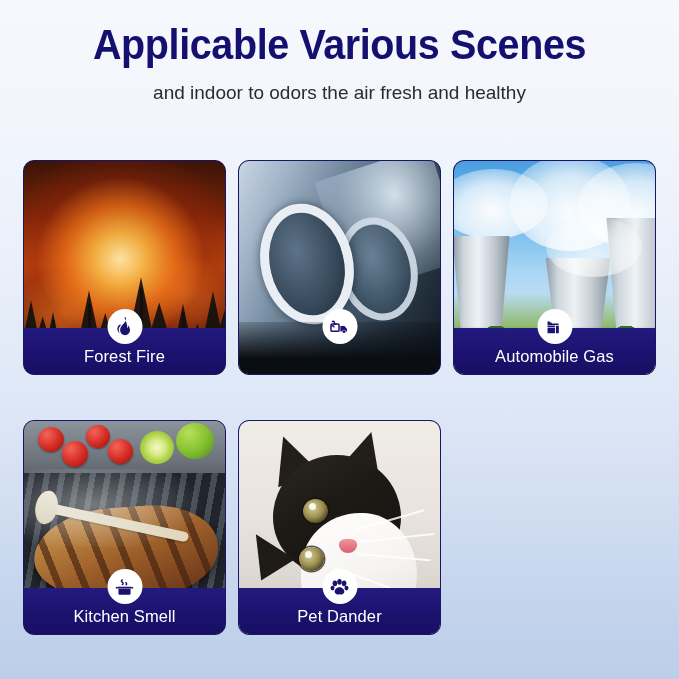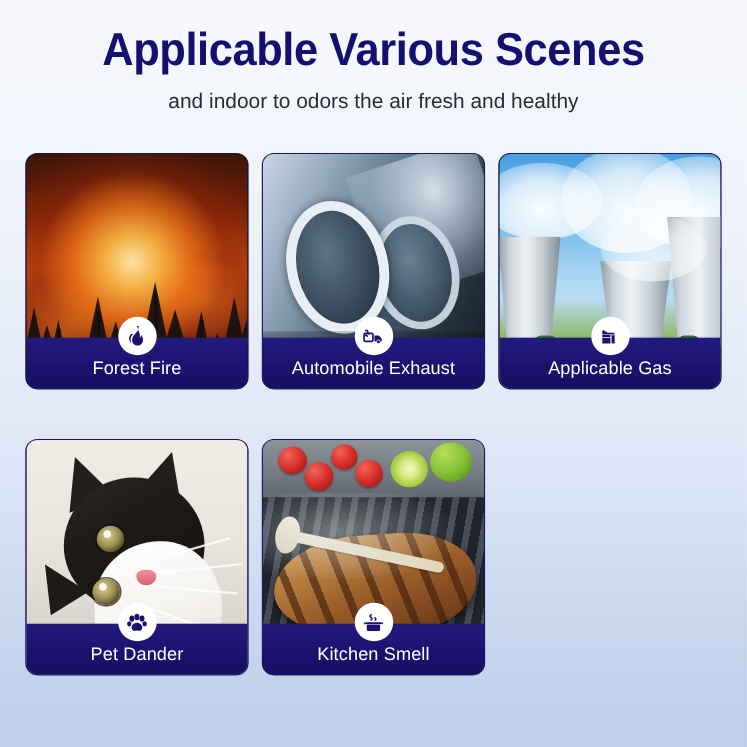--- a/index.html
+++ b/index.html
@@ -56,21 +56,21 @@
     font-weight: normal;
   }
   .subtitle span {
     display: block;
   }
 
   
   .grid {
     position: absolute;
     left: 23px;
-    top: 139px;
+    top: 160px;
     width: 633px;
     display: grid;
     grid-template-columns: repeat(3, 203px);
     grid-template-rows: repeat(2, 215px);
     column-gap: 12px;
     row-gap: 45px;
   }
 
   .card {
     position: relative;
@@ -502,23 +502,20 @@
       </div>
       <div class="badge">
         <svg width="23" height="23" viewBox="0 0 24 24" aria-hidden="true">
           <path fill="#1b1270" d="M12.4 11.4h4.3l2.6 3.1v2.6h-1.3a1.8 1.8 0 0 0-3.6 0h-2v-5.7z"></path>
           <circle fill="#1b1270" cx="16.2" cy="17.4" r="1.5"></circle>
           <path fill="none" stroke="#1b1270" stroke-width="1.5" d="M3.6 7.1c1.4-1.2 2.9-.2 2.4 1.1-.4 1.2 1 2 2.1 1.1"></path>
           <path fill="none" stroke="#1b1270" stroke-width="1.5" d="M3.2 11.6c1.5-1.1 2.9 0 2.3 1.3"></path>
           <rect fill="none" stroke="#1b1270" stroke-width="1.6" x="2.6" y="9.4" width="8.4" height="7.6" rx="1.2"></rect>
         </svg>
       </div>
-      <div class="labelbar">
-        <span class="label-text">Automobile Exhaust</span>
-      </div>
     </div>
 
     <div class="card">
       <div class="photo ph-industry">
         <div class="steam st1"></div>
         <div class="steam st2"></div>
         <div class="steam st3"></div>
         <div class="tower tw1"></div>
         <div class="tower tw2"></div>
         <div class="tower tw3"></div>
@@ -528,24 +525,53 @@
       </div>
       <div class="badge">
         <svg width="22" height="22" viewBox="0 0 24 24" aria-hidden="true">
           <path fill="#1b1270" d="M4.4 6.3c1.4-1.3 3-.3 2.6 1 .9-.6 2.1-.2 2.3.8h7.1v1.8H4.4z"></path>
           <rect fill="#1b1270" x="13.6" y="10.6" width="3.1" height="8.2"></rect>
           <path fill="#1b1270" d="M4.4 13.2h8.1v5.6H4.4z"></path>
           <rect fill="#1b1270" x="4.4" y="10.4" width="8.1" height="2"></rect>
         </svg>
       </div>
       <div class="labelbar">
-        <span class="label-text">Applicable Gas</span>
+        <span class="label-text">Automobile Gas</span>
       </div>
     </div>
 
+
+    <div class="card">
+      <div class="photo ph-kitchen">
+        <div class="ktop"></div>
+        <div class="tomato tm1"></div>
+        <div class="tomato tm2"></div>
+        <div class="tomato tm3"></div>
+        <div class="tomato tm4"></div>
+        <div class="lime-half"></div>
+        <div class="lime-whole"></div>
+        <div class="pan"></div>
+        <div class="steak"></div>
+        <div class="tbone"></div>
+        <div class="ksteam"></div>
+      </div>
+      <div class="badge">
+        <svg width="22" height="22" viewBox="0 0 24 24" aria-hidden="true">
+          <path fill="#1b1270" d="M4.2 11.6h15.6v1.9H4.2z"></path>
+          <path fill="#1b1270" d="M5.4 13.8h13.2v5.2a1.4 1.4 0 0 1-1.4 1.4H6.8a1.4 1.4 0 0 1-1.4-1.4z"></path>
+          <rect fill="#1b1270" x="2.4" y="12" width="2" height="1.6" rx=".6"></rect>
+          <rect fill="#1b1270" x="19.6" y="12" width="2" height="1.6" rx=".6"></rect>
+          <path fill="none" stroke="#1b1270" stroke-width="1.5" stroke-linecap="round" d="M9.6 9.4c1.9-.9.8-2.1-.2-2.7-1-.6-1.2-1.8.4-2.5"></path>
+          <path fill="none" stroke="#1b1270" stroke-width="1.5" stroke-linecap="round" d="M13.6 9.6c1.5-.8.6-1.8-.2-2.3"></path>
+        </svg>
+      </div>
+      <div class="labelbar">
+        <span class="label-text">Kitchen Smell</span>
+      </div>
+    </div>
 
     <div class="card">
       <div class="photo ph-pet">
         <div class="ear ear-l"></div>
         <div class="ear ear-r"></div>
         <div class="cat-head"></div>
         <div class="cat-ear2"></div>
         <div class="cat-bib"></div>
         <div class="cat-eye eye-l"></div>
         <div class="cat-eye eye-r"></div>
@@ -563,43 +589,14 @@
           <ellipse fill="#1b1270" cx="19.6" cy="13.2" rx="2.2" ry="2.6"></ellipse>
           <ellipse fill="#1b1270" cx="4.4" cy="13.2" rx="2.2" ry="2.6"></ellipse>
           <path fill="#1b1270" d="M12 12.2c3 0 5.3 2.4 5.3 4.8 0 2-1.6 3.1-3.4 3.1-1 0-1.4-.3-1.9-.3s-.9.3-1.9.3c-1.8 0-3.4-1.1-3.4-3.1 0-2.4 2.3-4.8 5.3-4.8z"></path>
         </svg>
       </div>
       <div class="labelbar">
         <span class="label-text">Pet Dander</span>
       </div>
     </div>
 
-    <div class="card">
-      <div class="photo ph-kitchen">
-        <div class="ktop"></div>
-        <div class="tomato tm1"></div>
-        <div class="tomato tm2"></div>
-        <div class="tomato tm3"></div>
-        <div class="tomato tm4"></div>
-        <div class="lime-half"></div>
-        <div class="lime-whole"></div>
-        <div class="pan"></div>
-        <div class="steak"></div>
-        <div class="tbone"></div>
-        <div class="ksteam"></div>
-      </div>
-      <div class="badge">
-        <svg width="22" height="22" viewBox="0 0 24 24" aria-hidden="true">
-          <path fill="#1b1270" d="M4.2 11.6h15.6v1.9H4.2z"></path>
-          <path fill="#1b1270" d="M5.4 13.8h13.2v5.2a1.4 1.4 0 0 1-1.4 1.4H6.8a1.4 1.4 0 0 1-1.4-1.4z"></path>
-          <rect fill="#1b1270" x="2.4" y="12" width="2" height="1.6" rx=".6"></rect>
-          <rect fill="#1b1270" x="19.6" y="12" width="2" height="1.6" rx=".6"></rect>
-          <path fill="none" stroke="#1b1270" stroke-width="1.5" stroke-linecap="round" d="M9.6 9.4c1.9-.9.8-2.1-.2-2.7-1-.6-1.2-1.8.4-2.5"></path>
-          <path fill="none" stroke="#1b1270" stroke-width="1.5" stroke-linecap="round" d="M13.6 9.6c1.5-.8.6-1.8-.2-2.3"></path>
-        </svg>
-      </div>
-      <div class="labelbar">
-        <span class="label-text">Kitchen Smell</span>
-      </div>
-    </div>
-
   </div>
 </div>
 
 </body></html>

